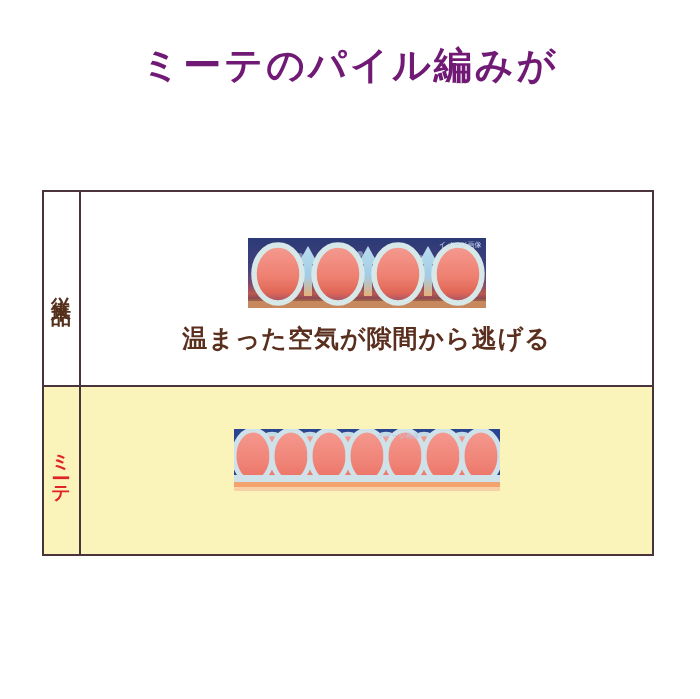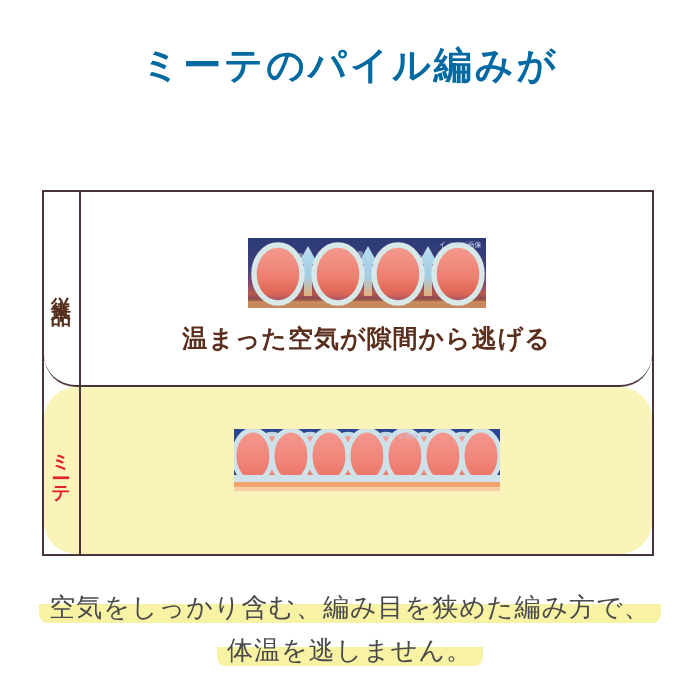--- a/index.html
+++ b/index.html
@@ -6,32 +6,32 @@
   body{
     width:700px;height:699px;background:#ffffff;
     font-family:"Liberation Sans","DejaVu Sans",sans-serif;
     overflow:hidden;position:relative;
   }
   .page{position:relative;width:700px;height:699px;background:#ffffff;}
 
   
   .title{
     position:absolute;top:34px;left:0;right:0;
-    text-align:center;color:#0369a1;font-weight:700;
+    text-align:center;color:#701a75;font-weight:700;
     font-size:38px;line-height:62px;letter-spacing:3px;
   }
 
   
   .panel{
     position:absolute;top:190px;left:42px;
     width:612px;height:366px;
     border:2px solid #4a333a;
     display:flex;flex-direction:column;box-sizing:border-box;
   }
-  .row{display:flex;flex:1;min-height:0;border-radius:32px;}
+  .row{display:flex;flex:1;min-height:0;}
   .row-conventional{flex:0 0 193px;border-bottom:2px solid #4a333a;background:#ffffff;}
   .row-miite{background:#faf3ba;}
   .labelcell{
     flex:0 0 37px;border-right:2px solid #4a333a;
     display:flex;align-items:center;justify-content:center;box-sizing:border-box;
   }
   .vlabel{
     writing-mode:vertical-rl;text-orientation:mixed;
     font-weight:700;font-size:20px;letter-spacing:5px;line-height:1;
   }
@@ -175,18 +175,14 @@
             <rect x="0" y="53" width="266" height="5" fill="#f2a36e"></rect>
             <rect x="0" y="58" width="266" height="4" fill="#f8d0a6"></rect>
           </svg>
           <span class="img-note note2">イメージ画像</span>
         </div>
       </div>
     </div>
 
   </div>
 
-  <div class="footer">
-    <div><span class="hl">空気をしっかり含む、編み目を狭めた編み方で、</span></div>
-    <div><span class="hl">体温を逃しません。</span></div>
-  </div>
 
 </div>
 
 </body></html>

